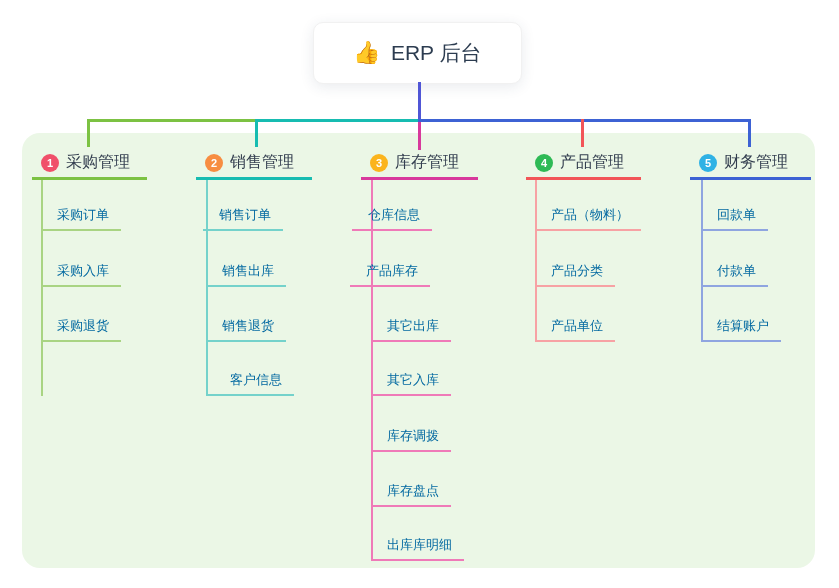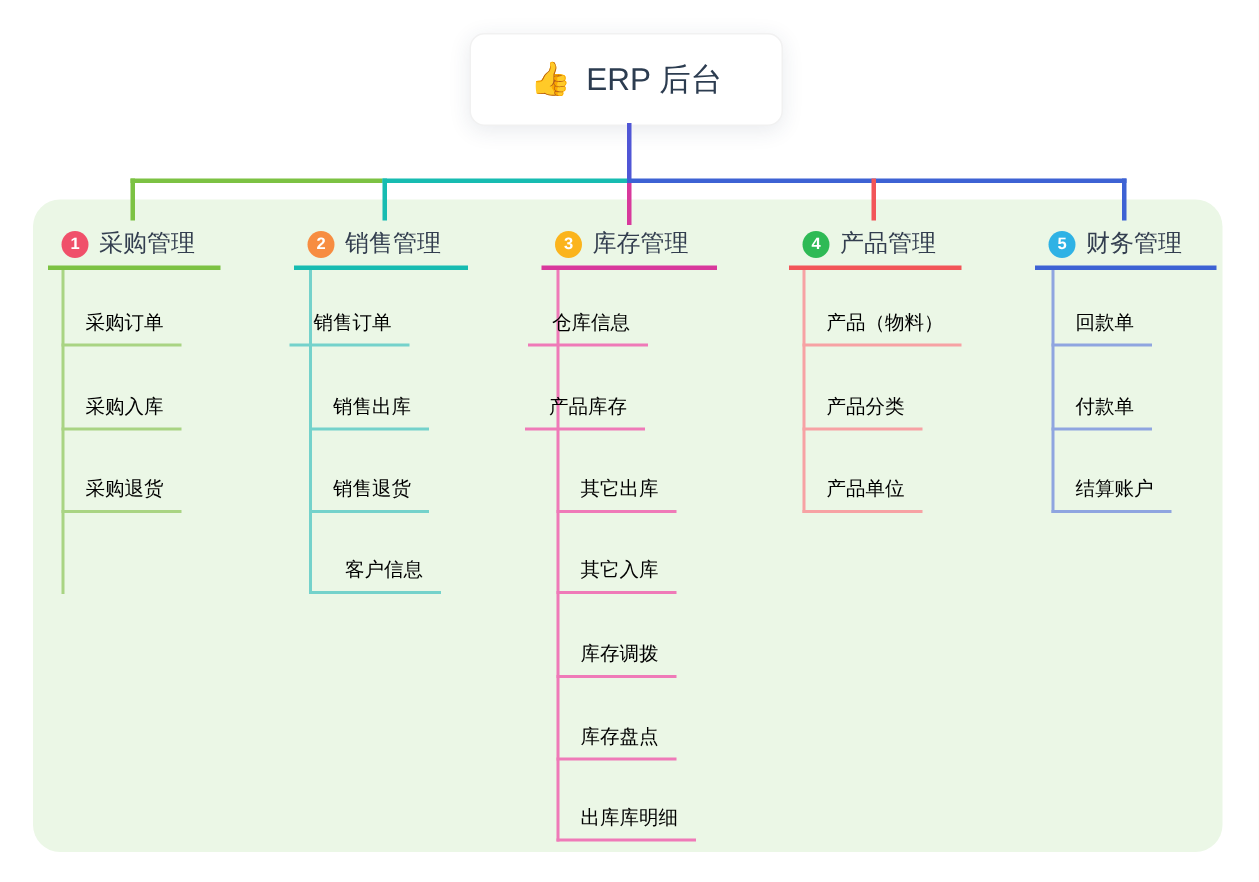--- a/index.html
+++ b/index.html
@@ -12,21 +12,21 @@
                font-size:21px; font-weight:500; color:#2c3c50; }
   .root-icon { font-size:22px; }
   .line { position:absolute; }
   .branch-header { position:absolute; height:29px; box-sizing:content-box; border-bottom:3px solid #999;
                    display:flex; align-items:center; gap:7px; padding-left:9px;
                    font-size:16px; color:#333e4f; white-space:nowrap; }
   .badge { width:18px; height:18px; border-radius:50%; background:#999; color:#ffffff;
            font-size:11px; font-weight:bold; display:flex; align-items:center; justify-content:center;
            flex:0 0 auto; }
   .spine { position:absolute; width:2px; background:#ccc; }
-  .child { position:absolute; height:26px; line-height:24px; font-size:13px; color:#000000;
+  .child { position:absolute; height:26px; line-height:24px; font-size:13px; color:#0369a1;
            padding:0 12px 0 16px; border-bottom:2px solid #ccc; white-space:nowrap; }
 </style>
 </head>
 <body>
 
 <div class="canvas">
 
   <div class="panel" style="background: rgb(235, 247, 230);"></div>
 
   <div class="root-node">
@@ -51,21 +51,21 @@
   <div class="spine" style="left: 41px; top: 180px; height: 216px; background: rgb(169, 212, 131);"></div>
   <div class="child" style="left: 41px; top: 203px; border-bottom-color: rgb(169, 212, 131);">采购订单</div>
   <div class="child" style="left: 41px; top: 259px; border-bottom-color: rgb(169, 212, 131);">采购入库</div>
   <div class="child" style="left: 41px; top: 314px; border-bottom-color: rgb(169, 212, 131);">采购退货</div>
 
   <div class="branch-header" style="left: 196px; top: 148px; width: 107px; border-bottom-color: rgb(23, 188, 177);">
     <span class="badge" style="background: rgb(247, 141, 65);">2</span>
     <span>销售管理</span>
   </div>
   <div class="spine" style="left: 206px; top: 180px; height: 216px; background: rgb(116, 210, 203);"></div>
-  <div class="child" style="left: 193px; top: 203px; border-bottom-color: rgb(116, 210, 203);">销售订单</div>
+  <div class="child" style="left: 203px; top: 203px; border-bottom-color: rgb(116, 210, 203);">销售订单</div>
   <div class="child" style="left: 206px; top: 259px; border-bottom-color: rgb(116, 210, 203);">销售出库</div>
   <div class="child" style="left: 206px; top: 314px; border-bottom-color: rgb(116, 210, 203);">销售退货</div>
   <div class="child" style="left: 206px; top: 368px; border-bottom-color: rgb(116, 210, 203); padding-left: 24px;">客户信息</div>
 
   <div class="branch-header" style="left: 361px; top: 148px; width: 108px; border-bottom-color: rgb(216, 57, 156);">
     <span class="badge" style="background: rgb(251, 180, 29);">3</span>
     <span>库存管理</span>
   </div>
   <div class="spine" style="left: 371px; top: 180px; height: 381px; background: rgb(239, 122, 184);"></div>
   <div class="child" style="left: 352px; top: 203px; border-bottom-color: rgb(239, 122, 184);">仓库信息</div>

